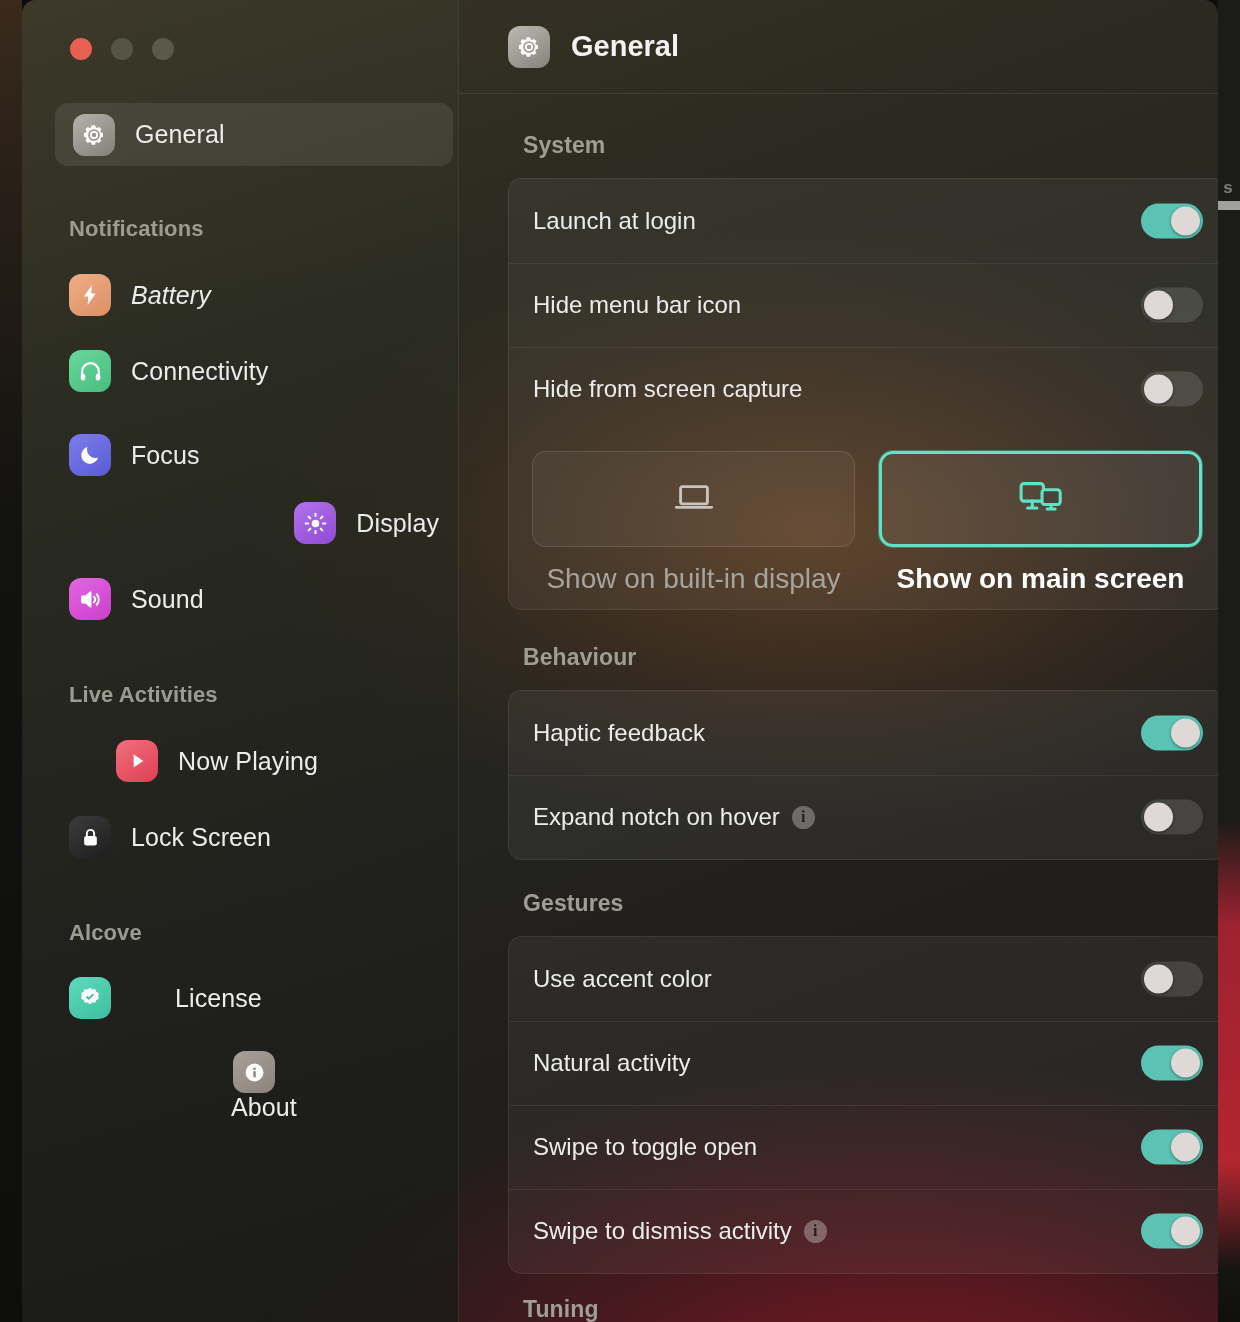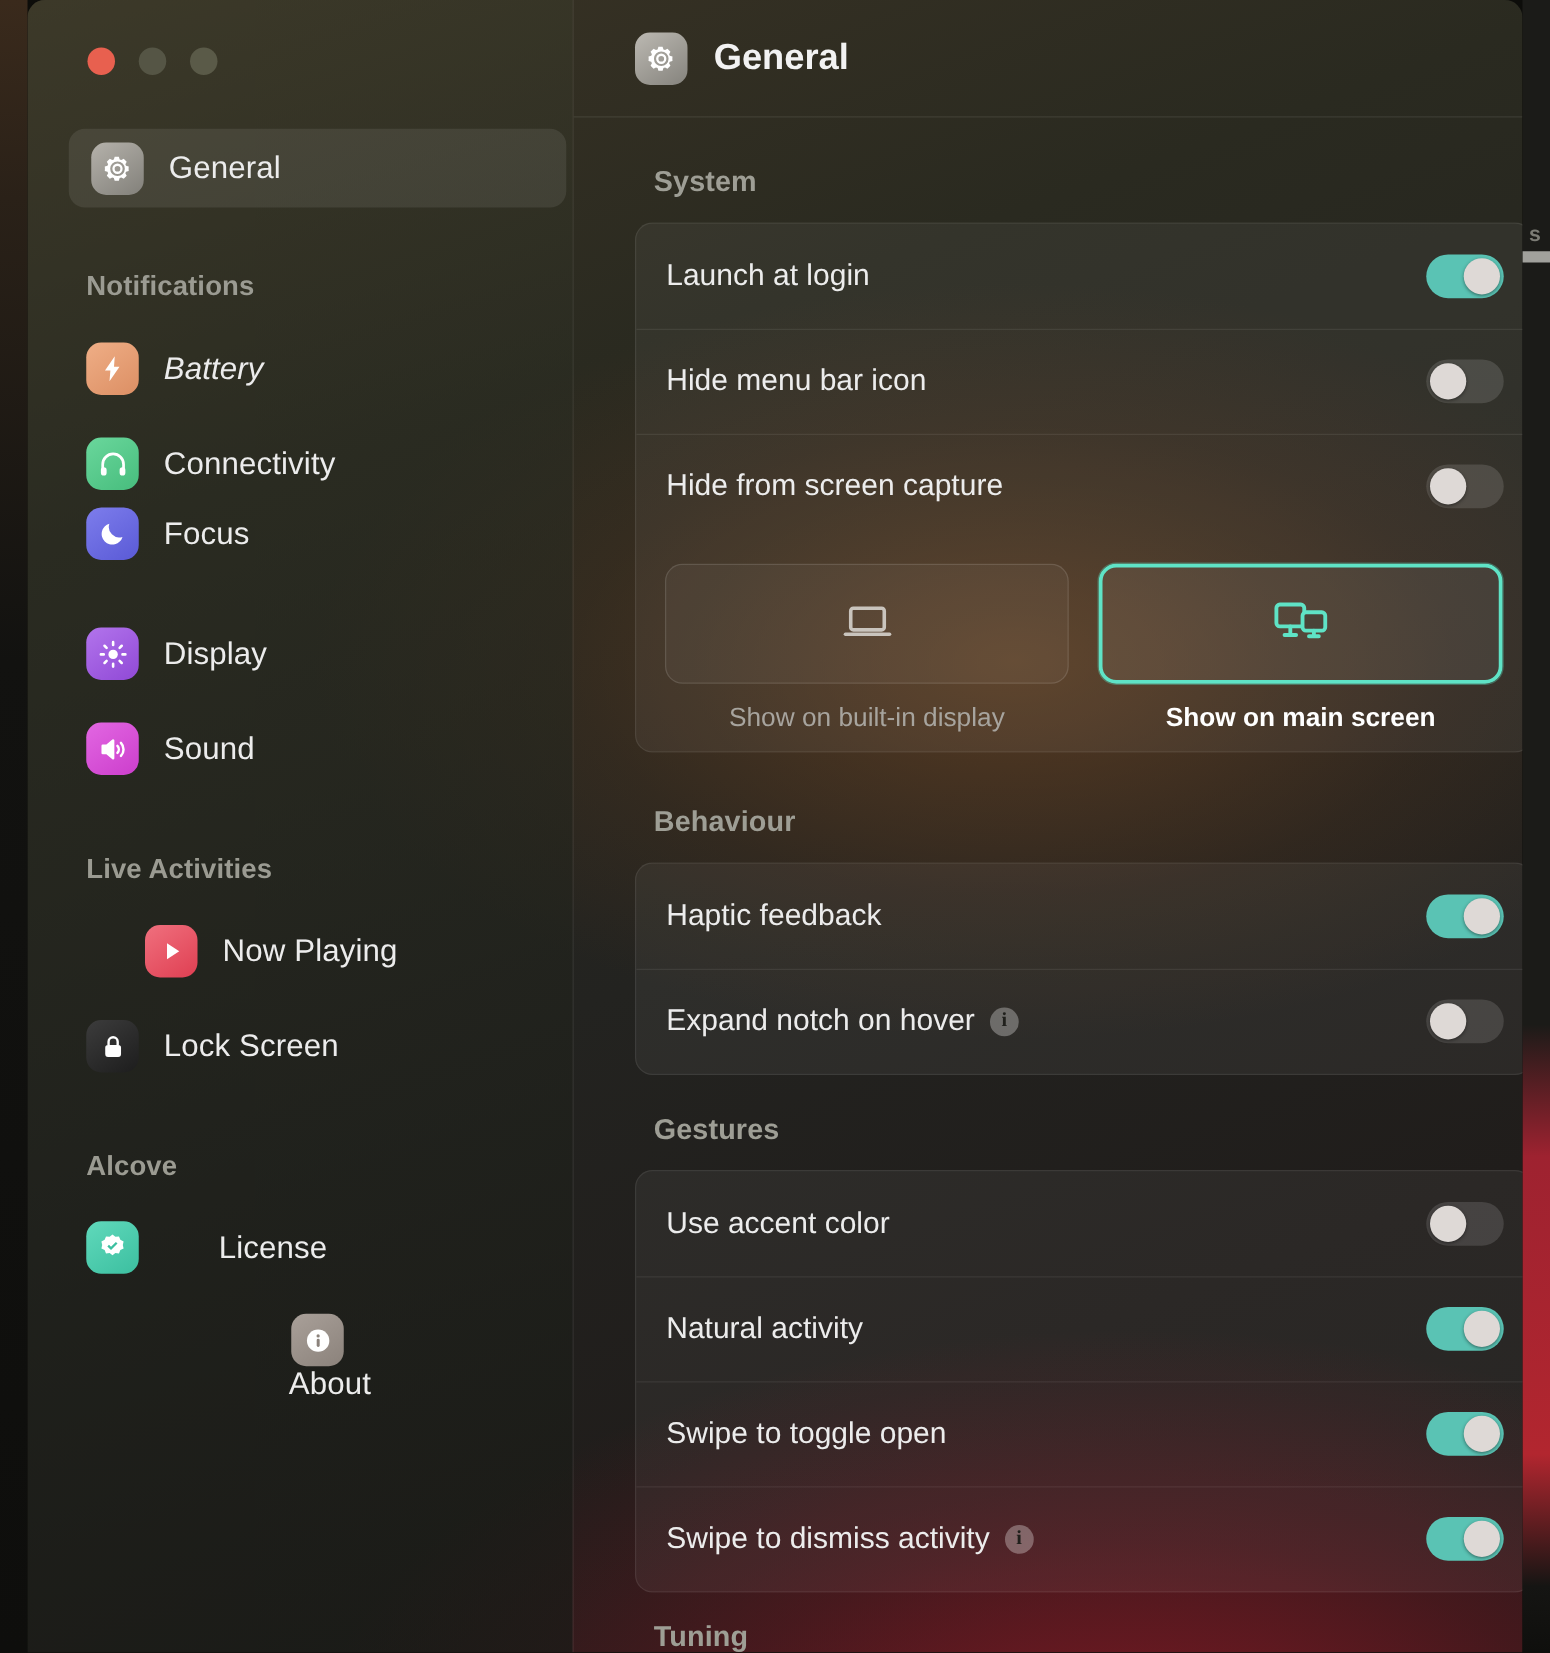--- a/index.html
+++ b/index.html
@@ -82,21 +82,21 @@
   .toggle.off { background:rgba(255,255,255,.13); }
   .toggle.off .knob { left:3px; }
 
   
   .picker { display:flex; gap:24px; padding:20px 23px 14px 23px; }
   .pick { flex:1; display:flex; flex-direction:column; align-items:center; }
   .pick-box { width:100%; height:96px; border-radius:14px;
       background:rgba(255,255,255,.045); border:1px solid rgba(255,255,255,.12);
       display:flex; align-items:center; justify-content:center; }
   .pick.selected .pick-box { border:3px solid #5fe3c6; box-shadow:0 0 0 1px rgba(95,227,198,.35); background:rgba(255,255,255,.07); }
-  .pick-label { margin-top:16px; font-size:21px; color:#a7a49e; }
+  .pick-label { margin-top:16px; font-size:28px; color:#a7a49e; }
   .pick.selected .pick-label { color:#ffffff; font-weight:700; }
 </style>
 </head>
 <body>
 
 <div id="desktop">
   <div id="desktop-strip-left"></div>
   <div id="desktop-strip-right">
   </div>
   <div id="desktop-glyph">s</div>
@@ -138,30 +138,30 @@
       <span class="sb-icon" style="background:linear-gradient(145deg,#6ad79c,#47bd7d);">
         <svg width="25" height="25" viewBox="0 0 24 24" fill="none" stroke="#ffffff" stroke-width="2.1" stroke-linecap="round">
           <path d="M4 15v-3a8 8 0 0 1 16 0v3"></path>
           <rect x="2.6" y="14.2" width="4.4" height="6.4" rx="2.2" fill="#ffffff" stroke="none"></rect>
           <rect x="17" y="14.2" width="4.4" height="6.4" rx="2.2" fill="#ffffff" stroke="none"></rect>
         </svg>
       </span>
       <span class="sb-label">Connectivity</span>
     </div>
 
-    <div class="sb-item" style="top:404px;text-align:right;">
+    <div class="sb-item" style="top:432px;text-align:right;">
       <span class="sb-icon" style="background:linear-gradient(145deg,#7d7dec,#5a5ad6);">
         <svg width="24" height="24" viewBox="0 0 24 24" fill="#ffffff">
             <path d="M20 14.5A8.3 8.3 0 0 1 9.5 4 8.5 8.5 0 1 0 20 14.5z"></path>
           </svg>
       </span>
       <span class="sb-label">Focus</span>
     </div>
 
-    <div class="sb-item" style="top:500px;">
+    <div class="sb-item" style="top:500px;justify-content:flex-end;">
       <span class="sb-icon" style="background:linear-gradient(145deg,#b274ec,#9049d6);">
         <svg width="25" height="25" viewBox="0 0 24 24" fill="none" stroke="#ffffff" stroke-width="2" stroke-linecap="round">
           <circle cx="12" cy="12" r="3.6" fill="#ffffff" stroke="none"></circle>
           <path d="M12 2.6v2.2M12 19.2v2.2M2.6 12h2.2M19.2 12h2.2M5.4 5.4l1.6 1.6M17 17l1.6 1.6M18.6 5.4L17 7M7 17l-1.6 1.6"></path>
         </svg>
       </span>
       <span class="sb-label">Display</span>
     </div>
 
     <div class="sb-item" style="top:576px;">

